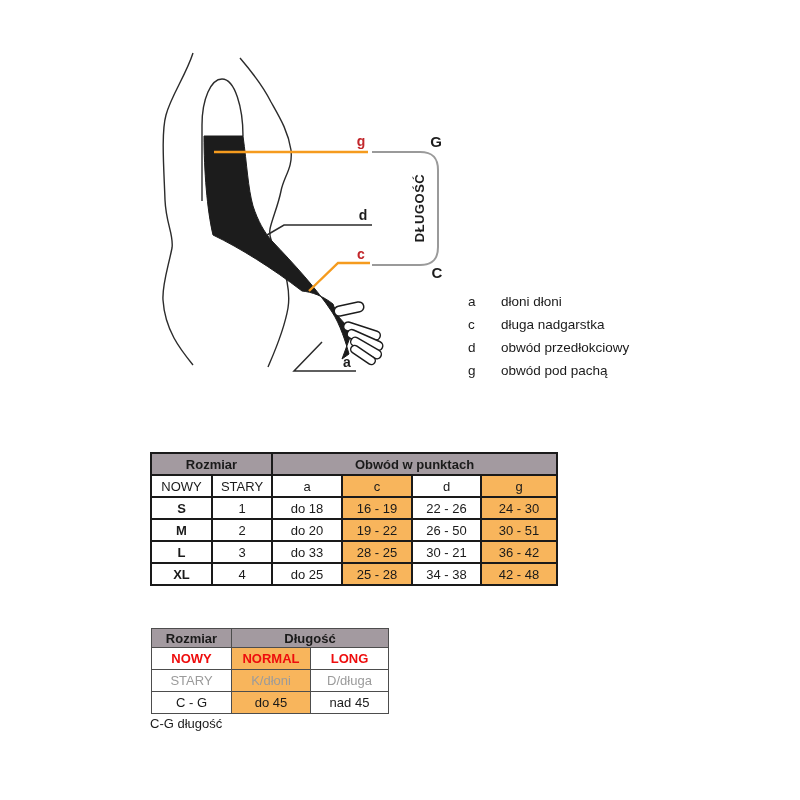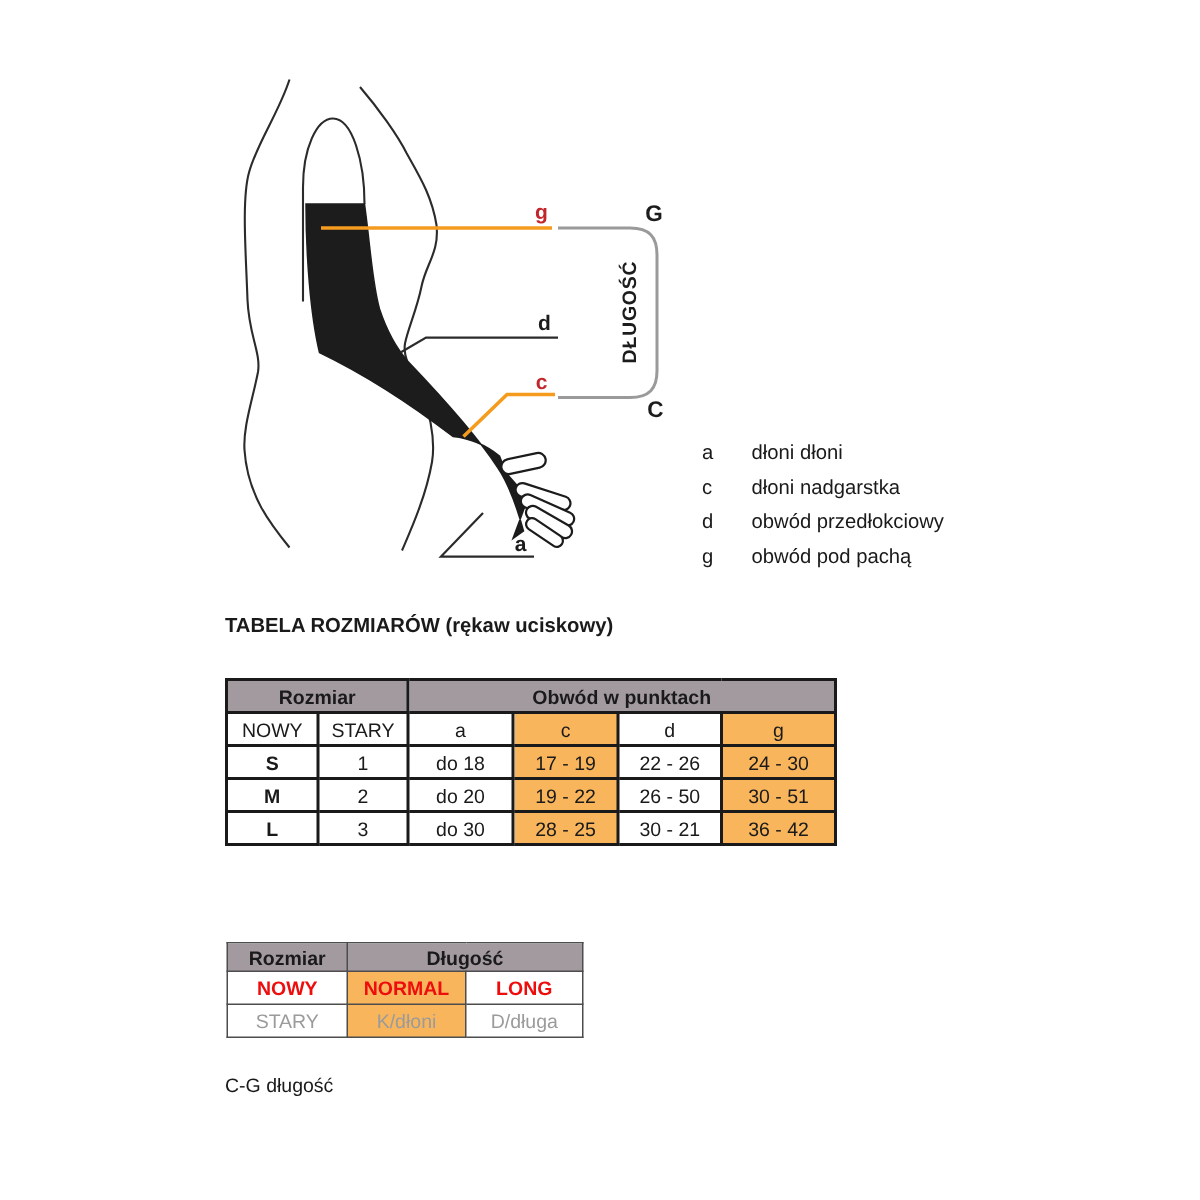--- a/index.html
+++ b/index.html
@@ -90,33 +90,32 @@
     <text x="424" y="208" text-anchor="middle" font-size="13" font-weight="bold" fill="#1c1c1c" transform="rotate(-90 424,208)" letter-spacing="0.5">DŁUGOŚĆ</text>
   </svg>
 
   <div class="legend">
     <div class="legend-row">
       <span class="legend-key">a</span>
       <span class="legend-desc">dłoni dłoni</span>
     </div>
     <div class="legend-row">
       <span class="legend-key">c</span>
-      <span class="legend-desc">dłoni nadgarstka</span>
+      <span class="legend-desc">długa nadgarstka</span>
     </div>
     <div class="legend-row">
       <span class="legend-key">d</span>
       <span class="legend-desc">obwód przedłokciowy</span>
     </div>
     <div class="legend-row">
       <span class="legend-key">g</span>
       <span class="legend-desc">obwód pod pachą</span>
     </div>
   </div>
 
-  <div class="section-title">TABELA ROZMIARÓW (rękaw uciskowy)</div>
 
   <table id="size-table">
     <colgroup>
       <col style="width:61px">
         <col style="width:60px">
         <col style="width:70px">
       <col style="width:70px">
         <col style="width:69px">
         <col style="width:76px">
     </colgroup>
@@ -130,39 +129,47 @@
         <td>STARY</td>
         <td>a</td>
         <td class="orange">c</td>
         <td>d</td>
         <td class="orange">g</td>
       </tr>
       <tr>
         <td class="size-new">S</td>
         <td>1</td>
         <td>do 18</td>
-        <td class="orange">17 - 19</td>
+        <td class="orange">16 - 19</td>
         <td>22 - 26</td>
         <td class="orange">24 - 30</td>
       </tr>
       <tr>
         <td class="size-new">M</td>
         <td>2</td>
         <td>do 20</td>
         <td class="orange">19 - 22</td>
         <td>26 - 50</td>
         <td class="orange">30 - 51</td>
       </tr>
       <tr>
         <td class="size-new">L</td>
         <td>3</td>
-        <td>do 30</td>
+        <td>do 33</td>
         <td class="orange">28 - 25</td>
         <td>30 - 21</td>
         <td class="orange">36 - 42</td>
+      </tr>
+      <tr>
+        <td class="size-new">XL</td>
+        <td>4</td>
+        <td>do 25</td>
+        <td class="orange">25 - 28</td>
+        <td>34 - 38</td>
+        <td class="orange">42 - 48</td>
       </tr>
     </tbody>
   </table>
 
   <table id="length-table">
     <colgroup>
       <col style="width:80px">
         <col style="width:79px">
         <col style="width:78px">
     </colgroup>
@@ -174,18 +181,23 @@
       <tr class="row-new">
         <td>NOWY</td>
         <td class="orange">NORMAL</td>
         <td>LONG</td>
       </tr>
       <tr class="row-old">
         <td>STARY</td>
         <td class="orange">K/dłoni</td>
         <td>D/długa</td>
       </tr>
+      <tr>
+        <td>C - G</td>
+        <td class="orange">do 45</td>
+        <td>nad 45</td>
+      </tr>
     </tbody>
   </table>
 
   <div class="table-caption">C-G długość</div>
 
 </div>
 
 </body></html>

